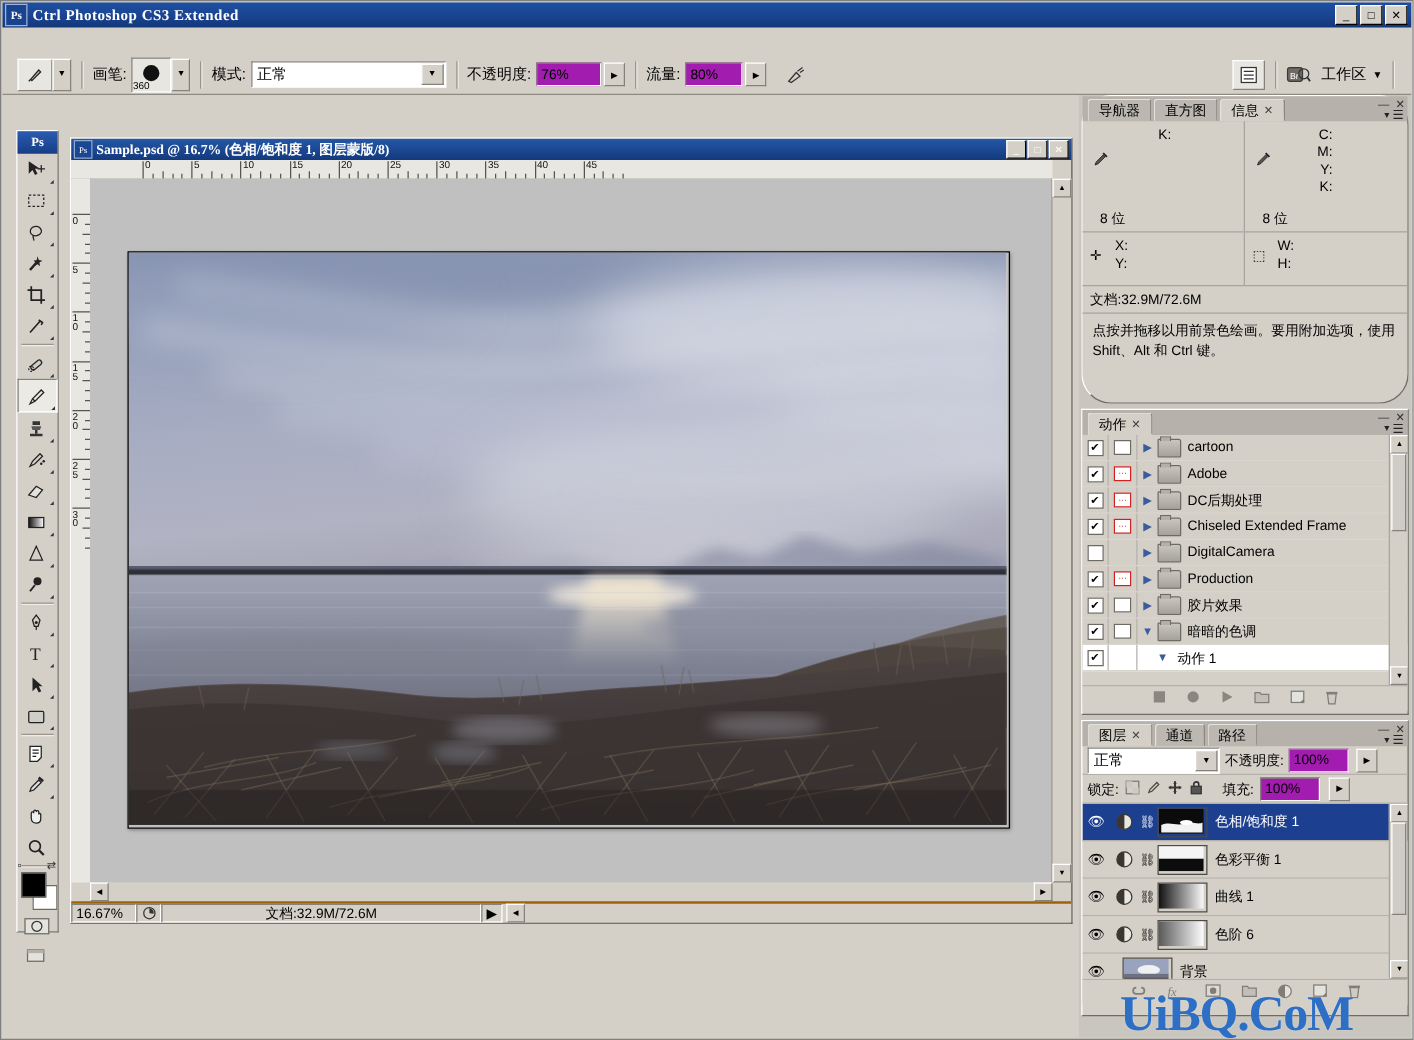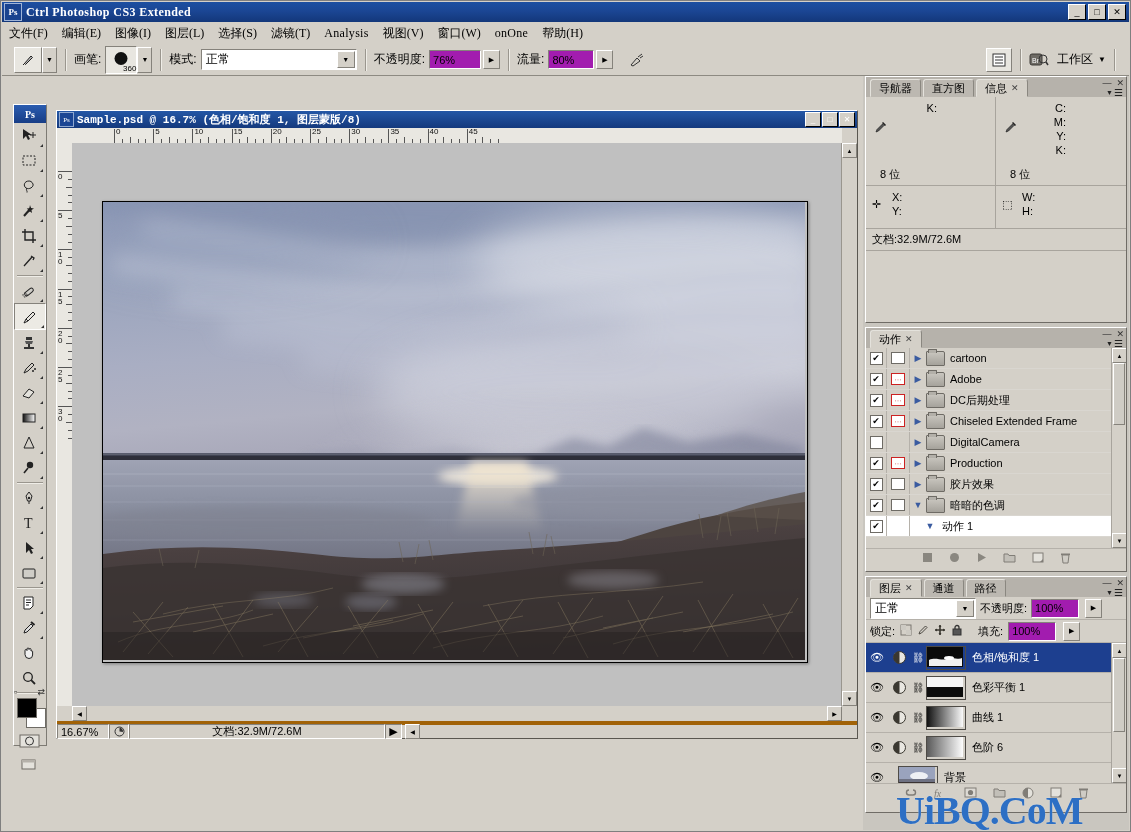--- a/index.html
+++ b/index.html
@@ -42,21 +42,21 @@
            border-color:#fff #85827b #85827b #fff;display:flex;align-items:center;
            justify-content:center;}
   .dropcaret{width:13px;height:24px;background:#d4d0c8;border:1px solid;
              border-color:#fff #85827b #85827b #fff;display:flex;align-items:center;
              justify-content:center;font-size:7px;}
   .ob-label{font-size:12px;margin-right:4px;white-space:nowrap;}
   .brushpreview{width:30px;height:26px;background:#e8e6e0;border:1px solid;
                 border-color:#85827b #fff #fff #85827b;position:relative;}
   .brushpreview .dot{position:absolute;left:50%;top:5px;transform:translateX(-50%);
                      width:13px;height:13px;border-radius:50%;background:#111;}
-  .brushpreview .num{position:absolute;bottom:0;left:0;right:0;text-align:right;
+  .brushpreview .num{position:absolute;bottom:0;left:0;right:0;text-align:left;
                      font-size:8px;}
   .field{background:#a21caf;border:1px solid;border-color:#85827b #fff #fff #85827b;
          height:17px;display:flex;align-items:center;padding:0 3px;font-size:11px;}
   .combo{background:#fff;border:1px solid;border-color:#85827b #fff #fff #85827b;
          height:19px;display:flex;align-items:center;padding-left:4px;font-size:12px;
          position:relative;}
   .combo .arrow{position:absolute;right:1px;top:1px;width:16px;height:15px;
                 background:#d4d0c8;border:1px solid;border-color:#fff #85827b #85827b #fff;
                 display:flex;align-items:center;justify-content:center;font-size:7px;}
   .spin{width:15px;height:17px;background:#d4d0c8;border:1px solid;
@@ -83,21 +83,21 @@
            border:1px solid #6e6b65;}
   #sw-swap{position:absolute;right:1px;top:-9px;font-size:9px;color:#333;}
   #sw-def{position:absolute;left:0px;top:-9px;font-size:9px;color:#333;}
   #qmask{height:22px;display:flex;align-items:center;justify-content:center;gap:3px;}
 
   
   #docwin{position:absolute;left:55px;top:109px;width:800px;height:627px;
           background:#d4d0c8;border:1px solid;border-color:#fff #5a5750 #5a5750 #fff;}
   #doctitle{height:17px;background:linear-gradient(180deg,#2457a6,#14397d);
             display:flex;align-items:center;color:#fff;padding-left:2px;}
-  #doctitle .txt{font-size:11px;font-weight:bold;font-family:Liberation Mono, monospace;
+  #doctitle .txt{font-size:11px;font-weight:bold;font-family:Liberation Serif, serif;
                  white-space:nowrap;}
   #doc-ps{width:13px;height:13px;background:#1b4694;border:1px solid #8fa8d0;
           font-size:7px;color:#fff;display:flex;align-items:center;justify-content:center;
           margin-right:3px;font-family:"Liberation Serif",serif;}
   #doc-btns{margin-left:auto;display:flex;gap:1px;padding-right:2px;}
   .docbtn{width:14px;height:13px;background:#d4d0c8;border:1px solid;
           border-color:#fff #000 #000 #fff;font-size:8px;display:flex;
           align-items:center;justify-content:center;line-height:1;}
 
   #ruler-corner{position:absolute;left:0;top:17px;width:15px;height:15px;
@@ -114,21 +114,21 @@
   .rlblv{position:absolute;left:1px;font-size:8px;color:#111;line-height:7px;width:8px;
          word-break:break-all;}
 
   #canvasarea{position:absolute;left:15px;top:32px;right:15px;bottom:32px;
               background:#c0c0c0;overflow:hidden;}
   #photo{position:absolute;left:30px;top:58px;width:704px;height:460px;
          border:1px solid #000;box-shadow:1px 1px 3px rgba(0,0,0,.35);overflow:hidden;}
 
   #statusbar{position:absolute;left:0;bottom:0;height:17px;width:100%;
              background:#d4d0c8;display:flex;align-items:center;
-             border-top:4px solid #a16207;box-sizing:border-box;}
+             border-top:2px solid #a16207;box-sizing:border-box;}
   .sbcell{border:1px solid;border-color:#85827b #fff #fff #85827b;height:15px;
           display:flex;align-items:center;font-size:11px;box-sizing:border-box;}
 
   #vscroll{position:absolute;right:0;top:32px;bottom:32px;width:15px;background:#d4d0c8;
            border-left:1px solid #9a968e;}
   #hscroll{position:absolute;left:15px;bottom:17px;right:15px;height:15px;
            background:#d4d0c8;}
   .sbtn{width:13px;height:13px;background:#d4d0c8;border:1px solid;
         border-color:#fff #85827b #85827b #fff;display:flex;align-items:center;
         justify-content:center;font-size:6px;}
@@ -225,33 +225,20 @@
   <div id="titlebar">
     <div id="ps-badge">Ps</div>
     <div id="title-text">Ctrl Photoshop CS3 Extended</div>
     <div id="winbtns">
       <div class="winbtn">_</div>
       <div class="winbtn">□</div>
       <div class="winbtn">✕</div>
     </div>
   </div>
 
-  <div id="menubar">
-    <div class="menu-item">文件(F)</div>
-    <div class="menu-item">编辑(E)</div>
-    <div class="menu-item">图像(I)</div>
-    <div class="menu-item">图层(L)</div>
-    <div class="menu-item">选择(S)</div>
-    <div class="menu-item">滤镜(T)</div>
-    <div class="menu-item lat">Analysis</div>
-    <div class="menu-item">视图(V)</div>
-    <div class="menu-item">窗口(W)</div>
-    <div class="menu-item lat">onOne</div>
-    <div class="menu-item">帮助(H)</div>
-  </div>
 
   <div id="optionsbar">
     <div class="toolbtn">
       <svg width="16" height="16" viewBox="0 0 16 16">
           <path d="M3 13 L5 11 M4.5 11.5 L11 4 L12.5 5.5 L5.5 12.5 Z" stroke="#222" fill="#bbb" stroke-width="1"></path>
         </svg>
     </div>
     <div class="dropcaret">▼</div>
     <div class="ob-sep"></div>
 
@@ -791,21 +778,21 @@
       <div class="sbcell" style="width:256px;justify-content:center;">文档:32.9M/72.6M</div>
       <div class="sbcell" style="width:17px;justify-content:center;">▶</div>
       <div class="sbtn" style="margin-left:3px;">◀</div>
     </div>
   </div>
 
   <div id="dock">
 
     <div style="position:absolute;left:-8px;top:-28px;width:9px;height:20px;"></div>
 
-    <div class="panel" style="height:245px;">
+    <div class="panel" style="height:245px;border-radius:24px;">
       <div class="tabrow">
         <div class="ptab">
             <span>导航器</span>
           </div>
         <div class="ptab">
             <span>直方图</span>
           </div>
         <div class="ptab active">
           <span>信息</span>
           <span class="x">✕</span>
@@ -857,20 +844,21 @@
         <div class="xy-half">
           <div class="xy-ico">⬚</div>
           <div class="xy-lines">
             <div>W:</div>
             <div>H:</div>
           </div>
         </div>
       </div>
 
       <div id="info-doc">文档:32.9M/72.6M</div>
+      <div id="info-hint">点按并拖移以用前景色绘画。要用附加选项，使用 Shift、Alt 和 Ctrl 键。</div>
     </div>
 
     <div class="panel" style="height:243px;">
       <div class="tabrow">
         <div class="ptab active">
           <span>动作</span>
           <span class="x">✕</span>
         </div>
         <div class="panelctl">
           <span>—</span>

